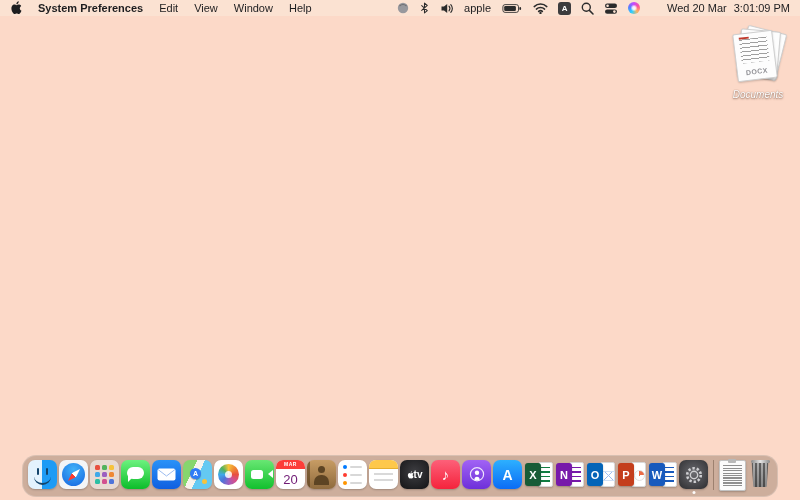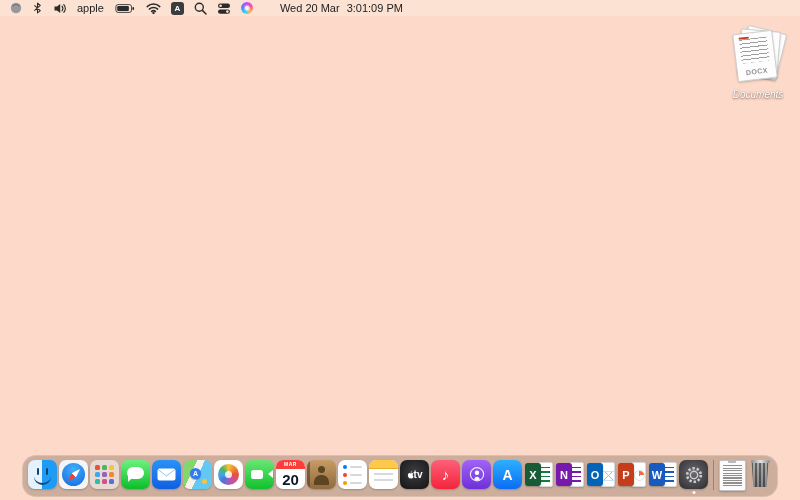--- a/index.html
+++ b/index.html
@@ -92,21 +92,21 @@
   
   .facetime{background:linear-gradient(180deg,#68e773,#12c02e);}
   .cam{position:absolute;left:6px;top:10px;width:12px;height:9px;background:#fff;border-radius:2.5px;}
   .cam-tri{position:absolute;left:19px;top:10px;width:0;height:0;
     border:4.5px solid transparent;border-right:5px solid #fff;}
   
   .calendar{background:#fff;overflow:hidden;}
   .cal-top{position:absolute;top:0;left:0;right:0;height:9px;background:#fc3d39;color:#fff;
     font-size:5px;font-weight:700;text-align:center;line-height:9px;letter-spacing:.5px;}
   .cal-day{position:absolute;top:9px;left:0;right:0;bottom:0;display:flex;align-items:center;
-    justify-content:center;font-size:15px;color:#0f172a;font-weight:bold;}
+    justify-content:center;font-size:13px;color:#701a75;}
   
   .contacts{background:linear-gradient(180deg,#c79c64,#8f6b3e);overflow:hidden;}
   .ct-head{position:absolute;left:11px;top:6px;width:7px;height:7px;border-radius:50%;background:#5d4423;}
   .ct-body{position:absolute;left:7px;top:15px;width:15px;height:10px;border-radius:7px 7px 0 0;background:#5d4423;}
   .ct-spine{position:absolute;left:0;top:0;bottom:0;width:3px;background:rgba(80,55,25,.55);}
   
   .reminders{background:#fff;display:flex;flex-direction:column;justify-content:center;gap:4px;padding:0 5px;box-sizing:border-box;}
   .rem-row{display:flex;align-items:center;gap:3px;}
   .rem-row i{width:4px;height:4px;border-radius:50%;}
   .rem-row b{flex:1;height:2px;border-radius:1px;background:#d8d8d8;}
@@ -161,20 +161,32 @@
     clip-path:polygon(4% 0,96% 0,87% 100%,13% 100%);
     background:repeating-linear-gradient(90deg,rgba(90,90,90,.8) 0 2px,rgba(215,215,215,.9) 2px 4px),
       linear-gradient(#c9c9c9,#9a9a9a);background-blend-mode:multiply;}
 </style>
 </head>
 <body>
 
 <div class="screen">
 
   <div class="menubar">
+    <div class="mb-left">
+      <span class="apple-logo">
+        <svg width="12" height="14" viewBox="0 0 14 17">
+          <path fill="#1d1d1f" d="M11.6 9c0-2 1.6-2.9 1.7-3-0.9-1.4-2.3-1.6-2.8-1.6-1.2-.1-2.3.7-2.9.7-.6 0-1.5-.7-2.5-.7-1.3 0-2.5.8-3.1 1.9-1.3 2.3-.3 5.7 1 7.6.6.9 1.4 2 2.4 1.9.9 0 1.3-.6 2.4-.6s1.5.6 2.5.6c1 0 1.7-.9 2.3-1.9.7-1.1 1-2.1 1-2.2 0 0-1.9-.7-2-2.7zM9.6 2.8c.5-.7.9-1.6.8-2.5-.8 0-1.7.5-2.2 1.2-.5.6-.9 1.5-.8 2.4.9.1 1.7-.4 2.2-1.1z"></path>
+        </svg>
+      </span>
+      <span class="appname">System Preferences</span>
+      <span class="menu">Edit</span>
+      <span class="menu">View</span>
+      <span class="menu">Window</span>
+      <span class="menu">Help</span>
+    </div>
     <div class="mb-right">
       <svg width="12" height="12" viewBox="0 0 12 12">
         <circle cx="6" cy="6" r="5.2" fill="#98989d"></circle>
         <path d="M2.5 4a5.2 5.2 0 0 1 7 0" stroke="#6f6f74" stroke-width="1.2" fill="none"></path>
       </svg>
       <svg width="11" height="14" viewBox="0 0 13 14">
         <path d="M3.2 4.2 L9.8 10 L6.5 12.8 L6.5 1.2 L9.8 4 L3.2 9.8" fill="none" stroke="#2b2b2b" stroke-width="1.25" stroke-linejoin="round" stroke-linecap="round"></path>
       </svg>
       <svg width="14" height="13" viewBox="0 0 14 13">
         <path d="M1.5 4.5 L4 4.5 L7.2 2 L7.2 11 L4 8.5 L1.5 8.5 Z" fill="#2b2b2b"></path>

